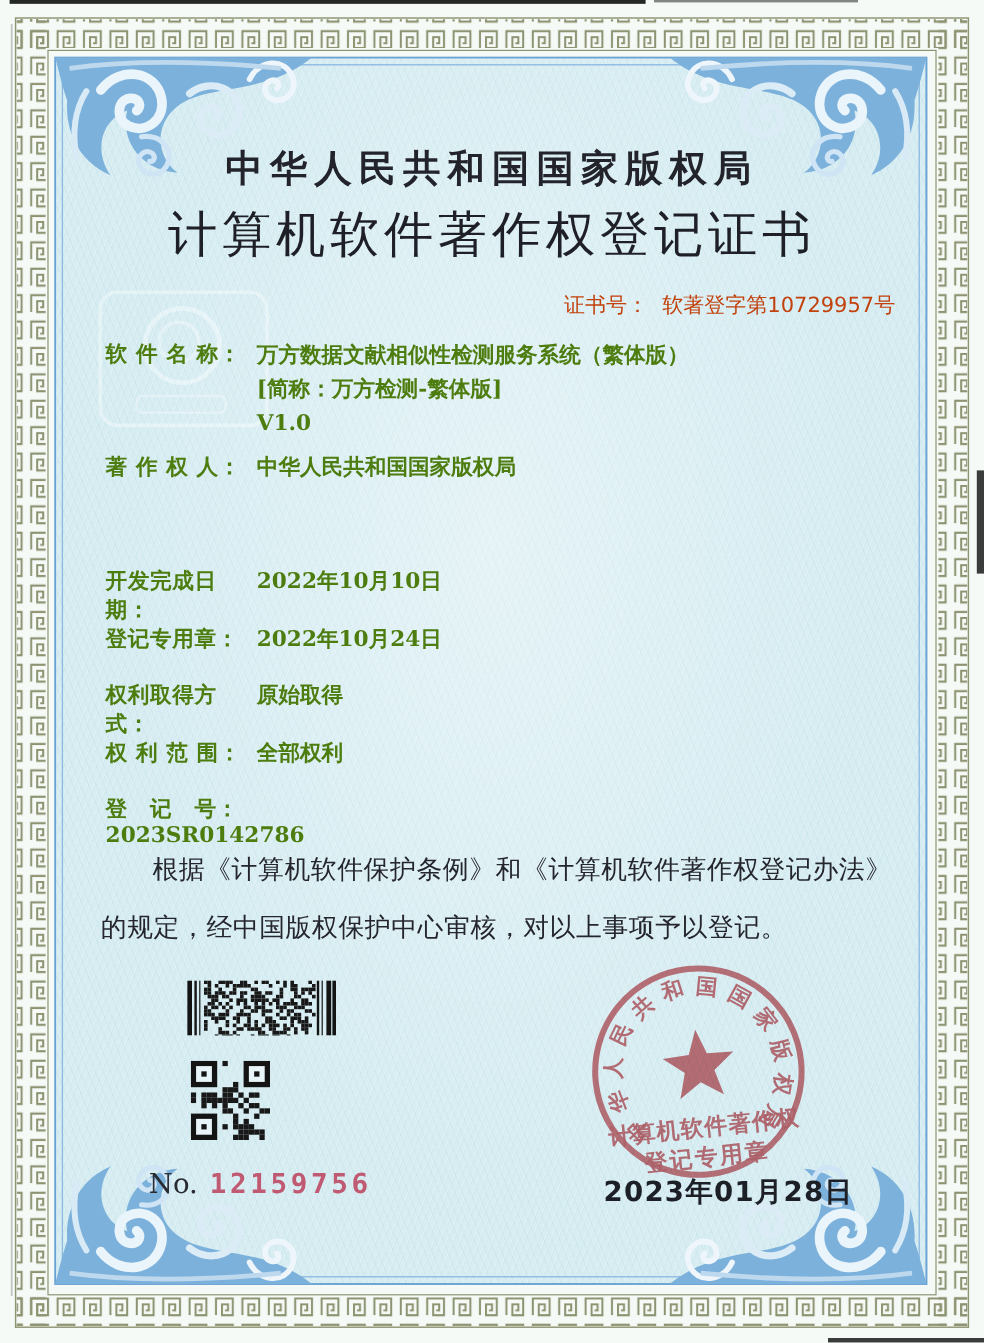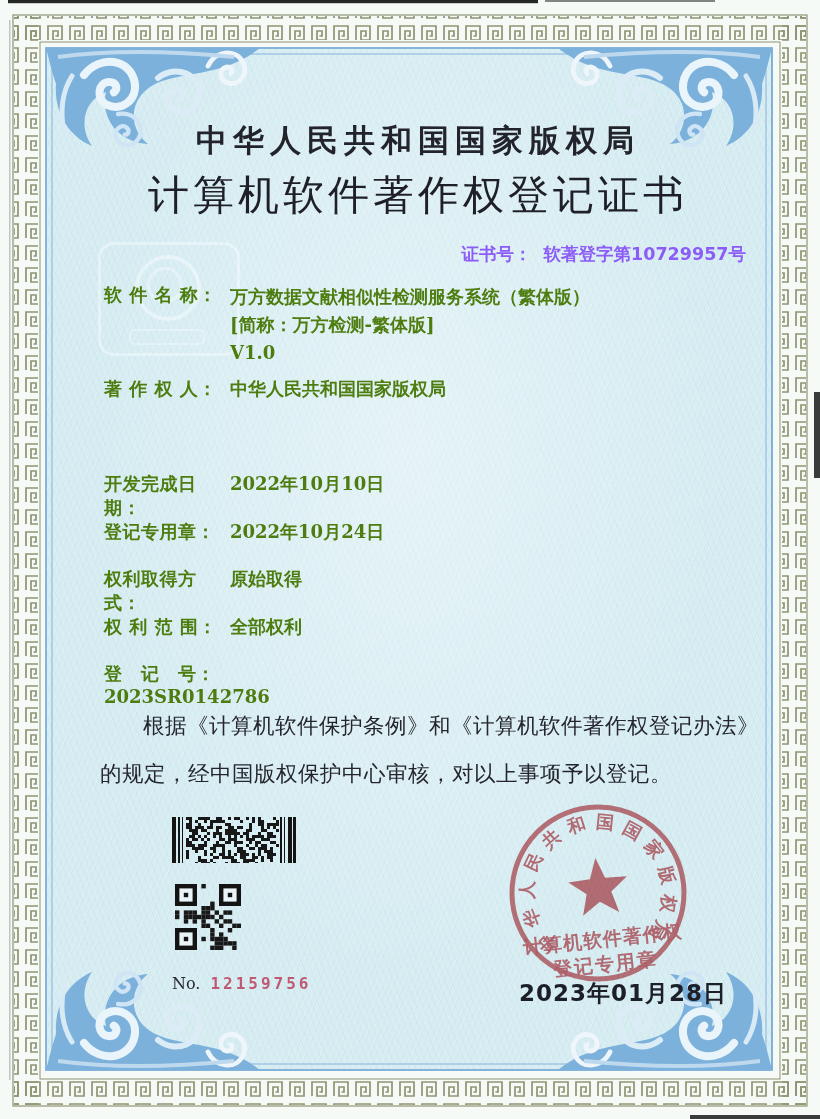--- a/index.html
+++ b/index.html
@@ -13,35 +13,35 @@
   .paper{position:absolute;inset:0;background:var(--paper-bg,#f5faf7);}
   .interior{
     position:absolute;left:47px;right:47px;top:49px;bottom:49px;
     background-color:var(--interior-bg,#d7edf2);
     background-image:
       radial-gradient(ellipse at 50% 40%, rgba(255,255,255,.38), rgba(255,255,255,0) 62%),
       repeating-linear-gradient(112deg, rgba(255,255,255,.15) 0 1px, rgba(160,205,220,.10) 1px 2px, transparent 2px 5px),
       repeating-linear-gradient(68deg, rgba(130,185,205,.09) 0 1px, transparent 1px 6px);
   }
   svg.frame{position:absolute;inset:0;width:820px;height:1119px;pointer-events:none;}
-  .content{position:absolute;inset:0;color:var(--ink,#23242b);margin-left:16px;}
+  .content{position:absolute;inset:0;color:var(--ink,#23242b);}
 
   .authority{
     position:absolute;top:120px;left:0;width:100%;margin:0;
     text-align:center;font-size:31px;font-weight:700;letter-spacing:6px;
     color:var(--ink,#23242b);
   }
   .cert-title{
     position:absolute;top:168px;left:0;width:100%;margin:0;
     text-align:center;font-size:41px;font-weight:400;letter-spacing:4px;
     color:#1f2027;
   }
   .cert-no{
     position:absolute;top:242px;right:74px;
-    font-size:17.5px;font-weight:700;color:#8b5cf6;
+    font-size:17.5px;font-weight:400;color:#c2410c;
   }
   .cert-no .cn-label{margin-right:12px;}
 
   .row{position:absolute;left:88px;display:flex;font-size:18px;font-weight:600;color:#4d7c0f;}
   .row .lbl{width:126px;flex:none;letter-spacing:.5px;}
   .row .val{font-family:"DejaVu Serif", serif;line-height:28px;}
   .row .val.single{line-height:inherit;}
   #row-name{top:283px;}
   #row-owner{top:377px;}
   #row-dev{top:472px;}
@@ -52,21 +52,21 @@
 
   .statement{
     position:absolute;top:702px;left:84px;width:664px;margin:0;
     font-size:21.5px;font-weight:500;line-height:48px;letter-spacing:.5px;
     text-indent:43px;color:#25262d;
   }
 
   .barcode{position:absolute;left:156px;top:817px;width:124px;height:46px;}
   .qr{position:absolute;left:159px;top:884px;width:66px;height:66px;}
 
-  .serial{position:absolute;left:156px;top:974px;font-size:16px;text-align:right;}
+  .serial{position:absolute;left:124px;top:974px;font-size:23px;text-align:right;}
   .serial-label{font-family:"DejaVu Serif", serif;color:#2a2b31;}
   .serial-value{
     font-family:"DejaVu Sans Mono", monospace;font-weight:600;
     color:var(--red-number,#c05a72);letter-spacing:3px;margin-left:10px;
   }
 
   .issue-date{
     position:absolute;left:503px;top:978px;
     font-size:23px;font-weight:700;letter-spacing:1px;color:#1d1f26;
   }

